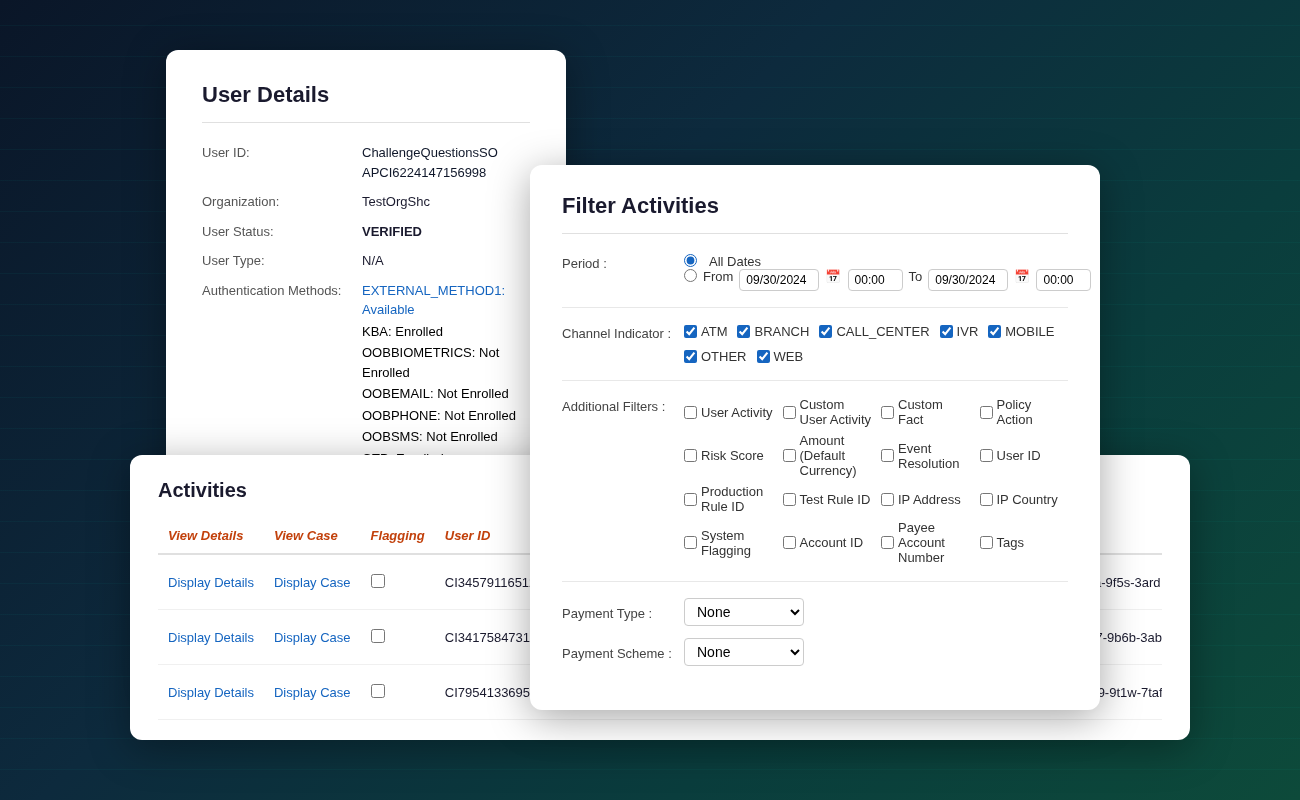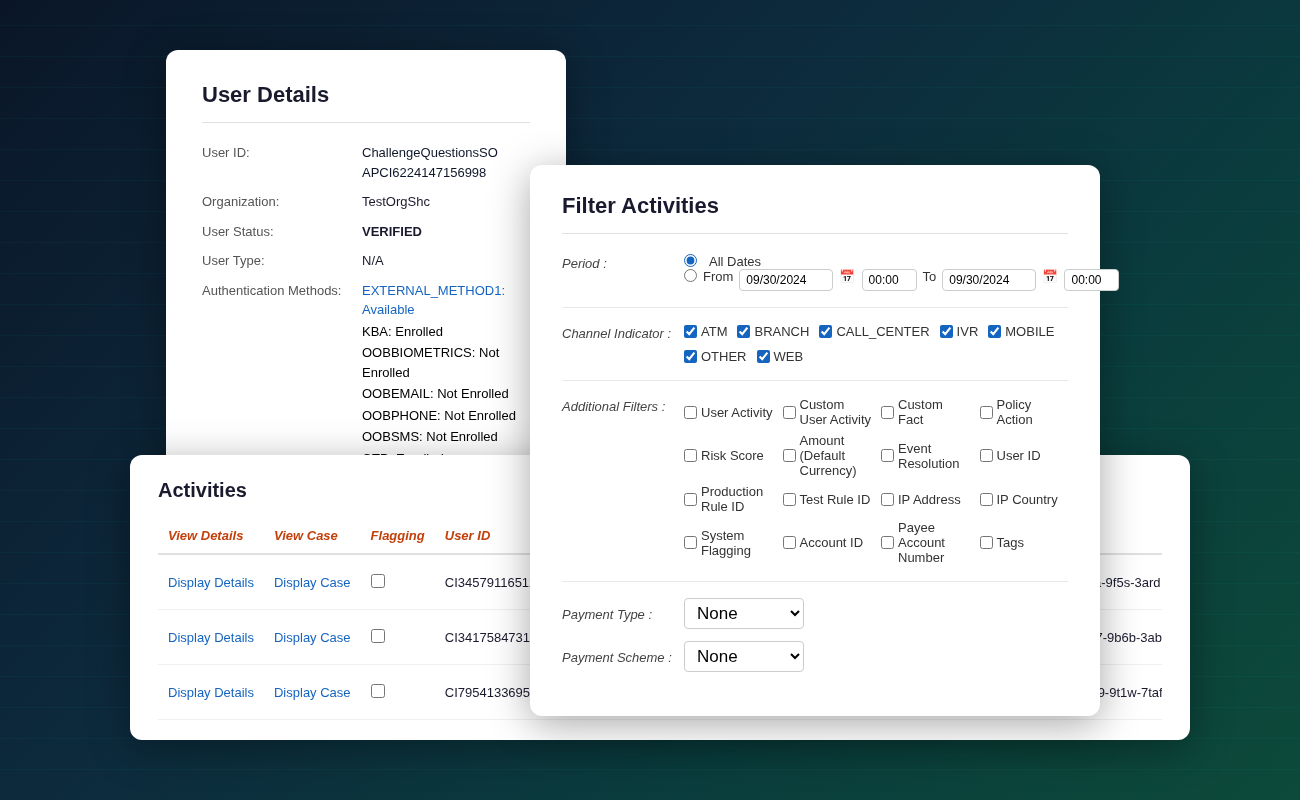--- a/index.html
+++ b/index.html
@@ -100,21 +100,20 @@
       align-items: flex-start;
       gap: 12px;
     }
 
     .filter-label {
       font-size: 13px;
       color: #444;
       width: 110px;
       flex-shrink: 0;
       padding-top: 2px;
-      font-style: italic;
     }
 
     .filter-controls {
       flex: 1;
     }
 
     .radio-row {
       display: flex;
       align-items: flex-start;
       gap: 12px;
@@ -132,21 +131,21 @@
       gap: 6px;
       font-size: 13px;
       color: #333;
     }
 
     .date-input {
       border: 1px solid #ccc;
       border-radius: 4px;
       padding: 3px 6px;
       font-size: 12px;
-      width: 94px;
+      width: 80px;
     }
 
     .select-small {
       border: 1px solid #ccc;
       border-radius: 4px;
       padding: 3px 6px;
       font-size: 12px;
       background: #fff;
     }
 
@@ -185,21 +184,21 @@
       display: flex;
       align-items: center;
       gap: 12px;
       margin-bottom: 12px;
     }
 
     .payment-select {
       border: 1px solid #ccc;
       border-radius: 4px;
       padding: 4px 8px;
-      font-size: 17px;
+      font-size: 14px;
       width: 120px;
       background: #fff;
     }
 
     
     .activities-card {
       top: 455px;
       left: 130px;
       width: 1060px;
       padding: 24px 28px 20px;

